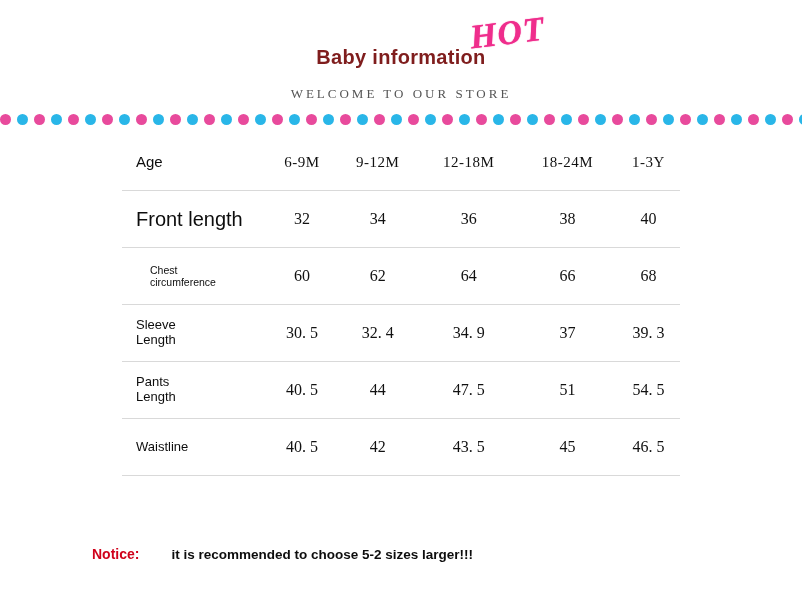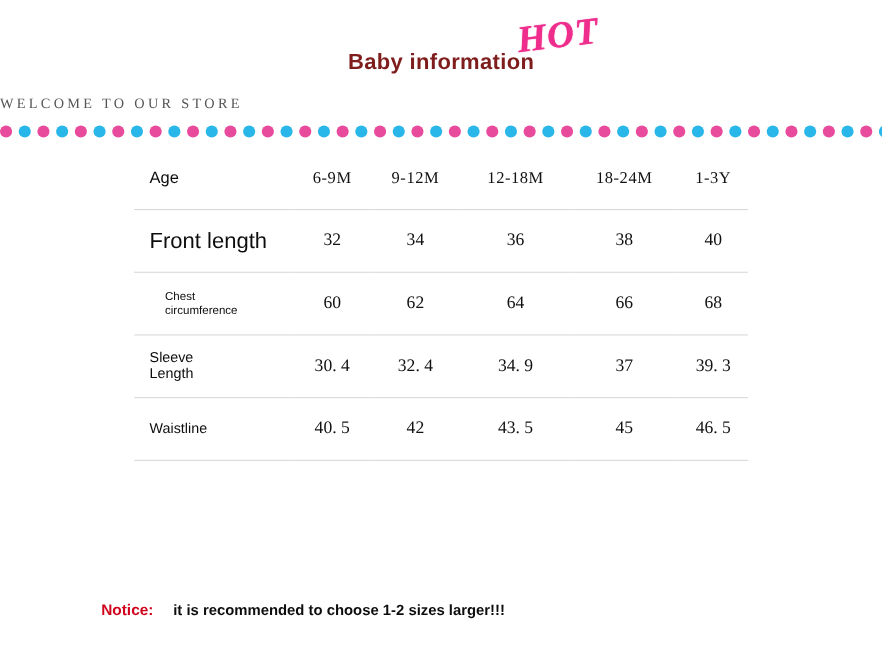--- a/index.html
+++ b/index.html
@@ -41,21 +41,21 @@
     font-size: 20px;
     font-weight: bold;
     color: #7f1d1d;
     letter-spacing: 0.3px;
   }
   .subtitle {
     position: absolute;
     top: 86px;
     left: 0;
     width: 802px;
-    text-align: left;
+    text-align: center;
     font-family: "Liberation Serif", serif;
     font-size: 13px;
     color: #555555;
     letter-spacing: 3px;
   }
   .dot-divider {
     position: absolute;
     top: 112px;
     left: 0;
     width: 802px;
@@ -129,21 +129,21 @@
     left: 92px;
     width: 700px;
     display: flex;
     flex-direction: row;
     align-items: flex-start;
   }
   .notice-label {
     color: #d0021b;
     font-weight: bold;
     font-size: 14px;
-    margin-right: 8px;
+    margin-right: 22px;
     white-space: nowrap;
     padding-top: 1px;
   }
   .notice-text {
     font-size: 13.5px;
     font-weight: bold;
     color: #0d0d0d;
     line-height: 1.45;
   }
   .notice-text .l2 {
@@ -243,39 +243,50 @@
         <td>62</td>
         <td>64</td>
         <td>66</td>
         <td>68</td>
       </tr>
       <tr>
         <th class="rowhead">
           <span>Sleeve</span>
           <span class="rowhead-line2">Length</span>
         </th>
-        <td>30. 4</td>
+        <td>30. 5</td>
         <td>32. 4</td>
         <td>34. 9</td>
         <td>37</td>
         <td>39. 3</td>
+      </tr>
+      <tr>
+        <th class="rowhead">
+          <span>Pants</span>
+          <span class="rowhead-line2">Length</span>
+        </th>
+        <td>40. 5</td>
+        <td>44</td>
+        <td>47. 5</td>
+        <td>51</td>
+        <td>54. 5</td>
       </tr>
       <tr>
         <th class="rowhead">
           <span>Waistline</span>
         </th>
         <td>40. 5</td>
         <td>42</td>
         <td>43. 5</td>
         <td>45</td>
         <td>46. 5</td>
       </tr>
     </tbody>
   </table>
 
   <div class="notice-wrap">
     <span class="notice-label">Notice:</span>
     <span class="notice-text">
-      <span class="l2">it is recommended to choose 1-2 sizes larger!!!</span>
+      <span class="l2">it is recommended to choose 5-2 sizes larger!!!</span>
     </span>
   </div>
 
 </div>
 
 </body></html>

